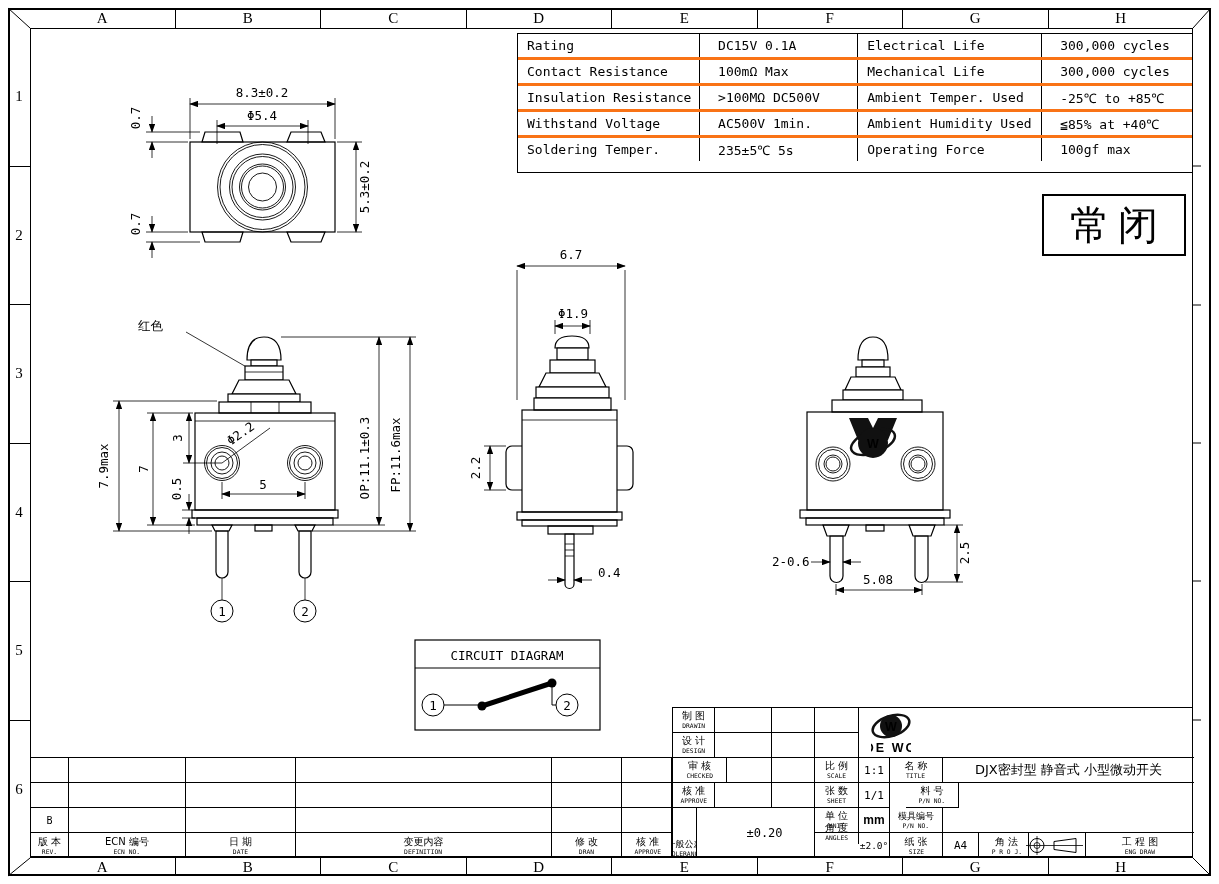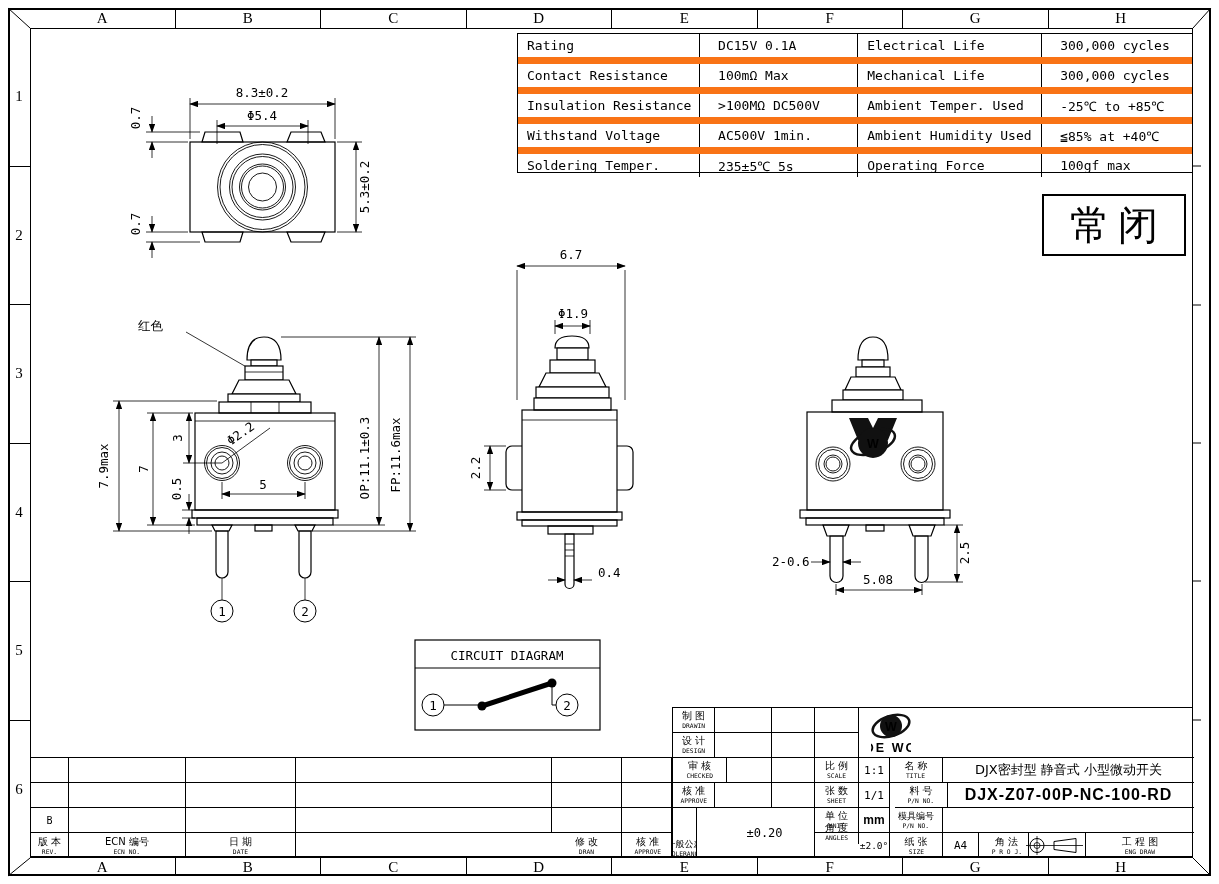--- a/index.html
+++ b/index.html
@@ -12,21 +12,21 @@
   .strip{display:flex;font-family:"Liberation Serif","DejaVu Serif",serif;font-size:15px;}
   .strip-top{left:30px;top:8px;width:1163px;height:20px;}
   .strip-bottom{left:30px;top:858px;width:1163px;height:18px;}
   .strip .gcell{flex:1;display:flex;align-items:center;justify-content:center;border-right:1px solid #000;}
   .strip .gcell:last-child{border-right:none;}
   .strip-left{left:8px;top:28px;width:22px;height:830px;flex-direction:column;}
   .strip-left .gcell{border-right:none;border-bottom:1px solid #000;}
   .strip-left .gcell:last-child{border-bottom:none;}
   
   .spec{left:517px;top:33px;width:676px;height:140px;border:1px solid #000;font-size:13px;}
-  .spec .row{display:flex;height:23px;border-bottom:7px solid #f97316;}
+  .spec .row{display:flex;height:23px;border-bottom:3px solid #f97316;}
   .spec .row:last-child{border-bottom:none;}
   .spec .c{border-right:1px solid #000;display:flex;align-items:center;padding-left:9px;overflow:hidden;white-space:nowrap;}
   .spec .c.last{border-right:none;}
   .spec .c.v{padding-left:18px;}
   .spec .c.cen{justify-content:center;padding-left:0;}
   .cjk{font-family:"DejaVu Sans","Liberation Sans",sans-serif;}
   
   .state-box{left:1042px;top:194px;width:144px;height:62px;border:2px solid #000;display:flex;align-items:center;justify-content:center;
              font-family:"DejaVu Serif","Liberation Serif",serif;font-size:40px;letter-spacing:8px;padding-left:8px;}
   
@@ -375,20 +375,24 @@
       <span class="lbl-en">REV.</span>
     </div>
     <div class="cell nbb" style="left:38px;top:75px;width:117px;height:25px">
       <span class="lbl-cn">ECN 编号</span>
       <span class="lbl-en">ECN NO.</span>
     </div>
     <div class="cell nbb" style="left:155px;top:75px;width:110px;height:25px">
       <span class="lbl-cn">日 期</span>
       <span class="lbl-en">DATE</span>
     </div>
+    <div class="cell nbb" style="left:265px;top:75px;width:256px;height:25px">
+      <span class="lbl-cn">变更内容</span>
+      <span class="lbl-en">DEFINITION</span>
+    </div>
     <div class="cell nbb" style="left:521px;top:75px;width:70px;height:25px">
       <span class="lbl-cn">修 改</span>
       <span class="lbl-en">DRAN</span>
     </div>
     <div class="cell nbb nbr" style="left:591px;top:75px;width:51px;height:25px">
       <span class="lbl-cn">核 准</span>
       <span class="lbl-en">APPROVE</span>
     </div>
   </div>
 
@@ -440,25 +444,24 @@
       <span class="lbl-cn">核 准</span>
       <span class="lbl-en">APPROVE</span>
     </div>
     <div class="cell" style="left:42px;top:75px;width:57px;height:25px"></div>
     <div class="cell" style="left:99px;top:75px;width:43px;height:25px"></div>
     <div class="cell" style="left:142px;top:75px;width:44px;height:25px">
       <span class="lbl-cn">张 数</span>
       <span class="lbl-en">SHEET</span>
     </div>
     <div class="cell val" style="left:186px;top:75px;width:31px;height:25px">1/1</div>
-    <div class="cell" style="left:222px;top:75px;width:53px;height:25px">
+    <div class="cell" style="left:233px;top:75px;width:53px;height:25px">
       <span class="lbl-cn">料 号</span>
       <span class="lbl-en">P/N NO.</span>
     </div>
-    <div class="cell nbr pn-val" style="left:270px;top:75px;width:251px;height:25px">DJX-Z07-00P-NC-100-RD</div>
 
     <div class="cell nbb" style="left:0;top:100px;width:24px;height:50px;justify-content:flex-end">
       <span class="lbl-cn" style="font-size:9px">一般公差</span>
       <span class="lbl-en">TOLERANCE</span>
     </div>
     <div class="cell nbb" style="left:42px;top:100px;width:100px;height:50px;font-size:12px">±0.20</div>
     <div class="cell" style="left:142px;top:100px;width:44px;height:25px">
       <span class="lbl-cn">单 位</span>
       <span class="lbl-en">UNIT</span>
     </div>

